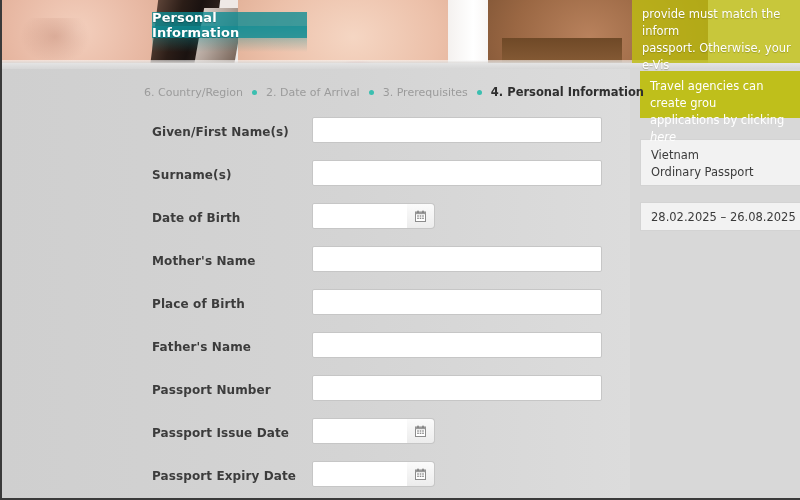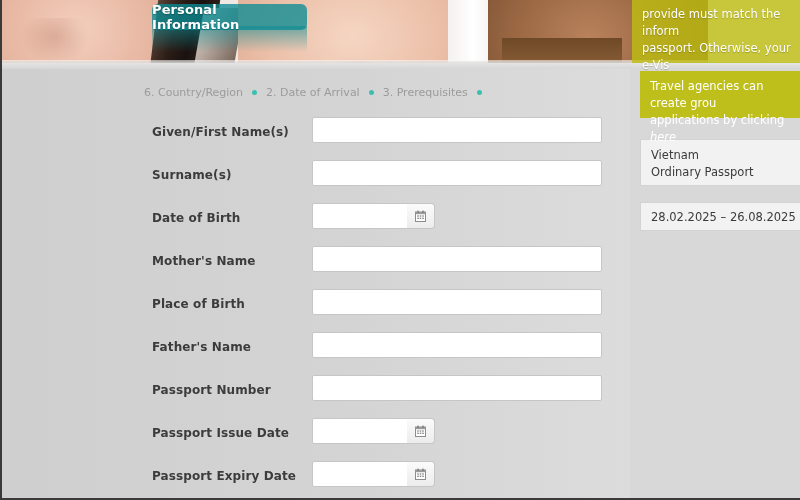--- a/index.html
+++ b/index.html
@@ -69,29 +69,28 @@
     position:absolute;left:500px;top:38px;width:120px;height:30px;
     background:linear-gradient(180deg,#6f4927,#8a5e38);
   }
   .bandedge{
     position:absolute;left:0;bottom:0;width:800px;height:3px;
     background:linear-gradient(180deg,rgba(255,255,255,.55),rgba(220,218,216,.9));
   }
 
   
   .teal-tab{
-    position:absolute;left:150px;top:4px;width:155px;height:26px;
+    position:absolute;left:150px;top:12px;width:155px;height:26px;
     background:rgba(12,140,148,.78);
     color:#ffffff;
     font-size:13px;font-weight:bold;
     display:flex;align-items:center;justify-content:center;
     letter-spacing:.1px;
     text-shadow:0 1px 1px rgba(0,0,0,.25);
     z-index:4;
-    border-radius:6px;
   }
   .teal-tab-fade{
     position:absolute;left:150px;top:26px;width:155px;height:26px;
     background:linear-gradient(180deg,rgba(12,140,148,.58),rgba(12,140,148,0));
     z-index:3;
   }
 
   
   .yellow-top{
     position:absolute;left:630px;top:0;width:170px;height:63px;
@@ -224,20 +223,21 @@
     <div class="body-light"></div>
   </div>
 
   <div class="breadcrumb">
     <span class="bc-item">6. Country/Region</span>
     <span class="bc-sep"></span>
     <span class="bc-item">2. Date of Arrival</span>
     <span class="bc-sep"></span>
     <span class="bc-item">3. Prerequisites</span>
     <span class="bc-sep"></span>
+    <span class="bc-item active">4. Personal Information</span>
   </div>
 
   <div class="form">
 
     <div class="row">
       <div class="lbl">Given/First Name(s)</div>
       <div class="fld"></div>
     </div>
 
     <div class="row">

